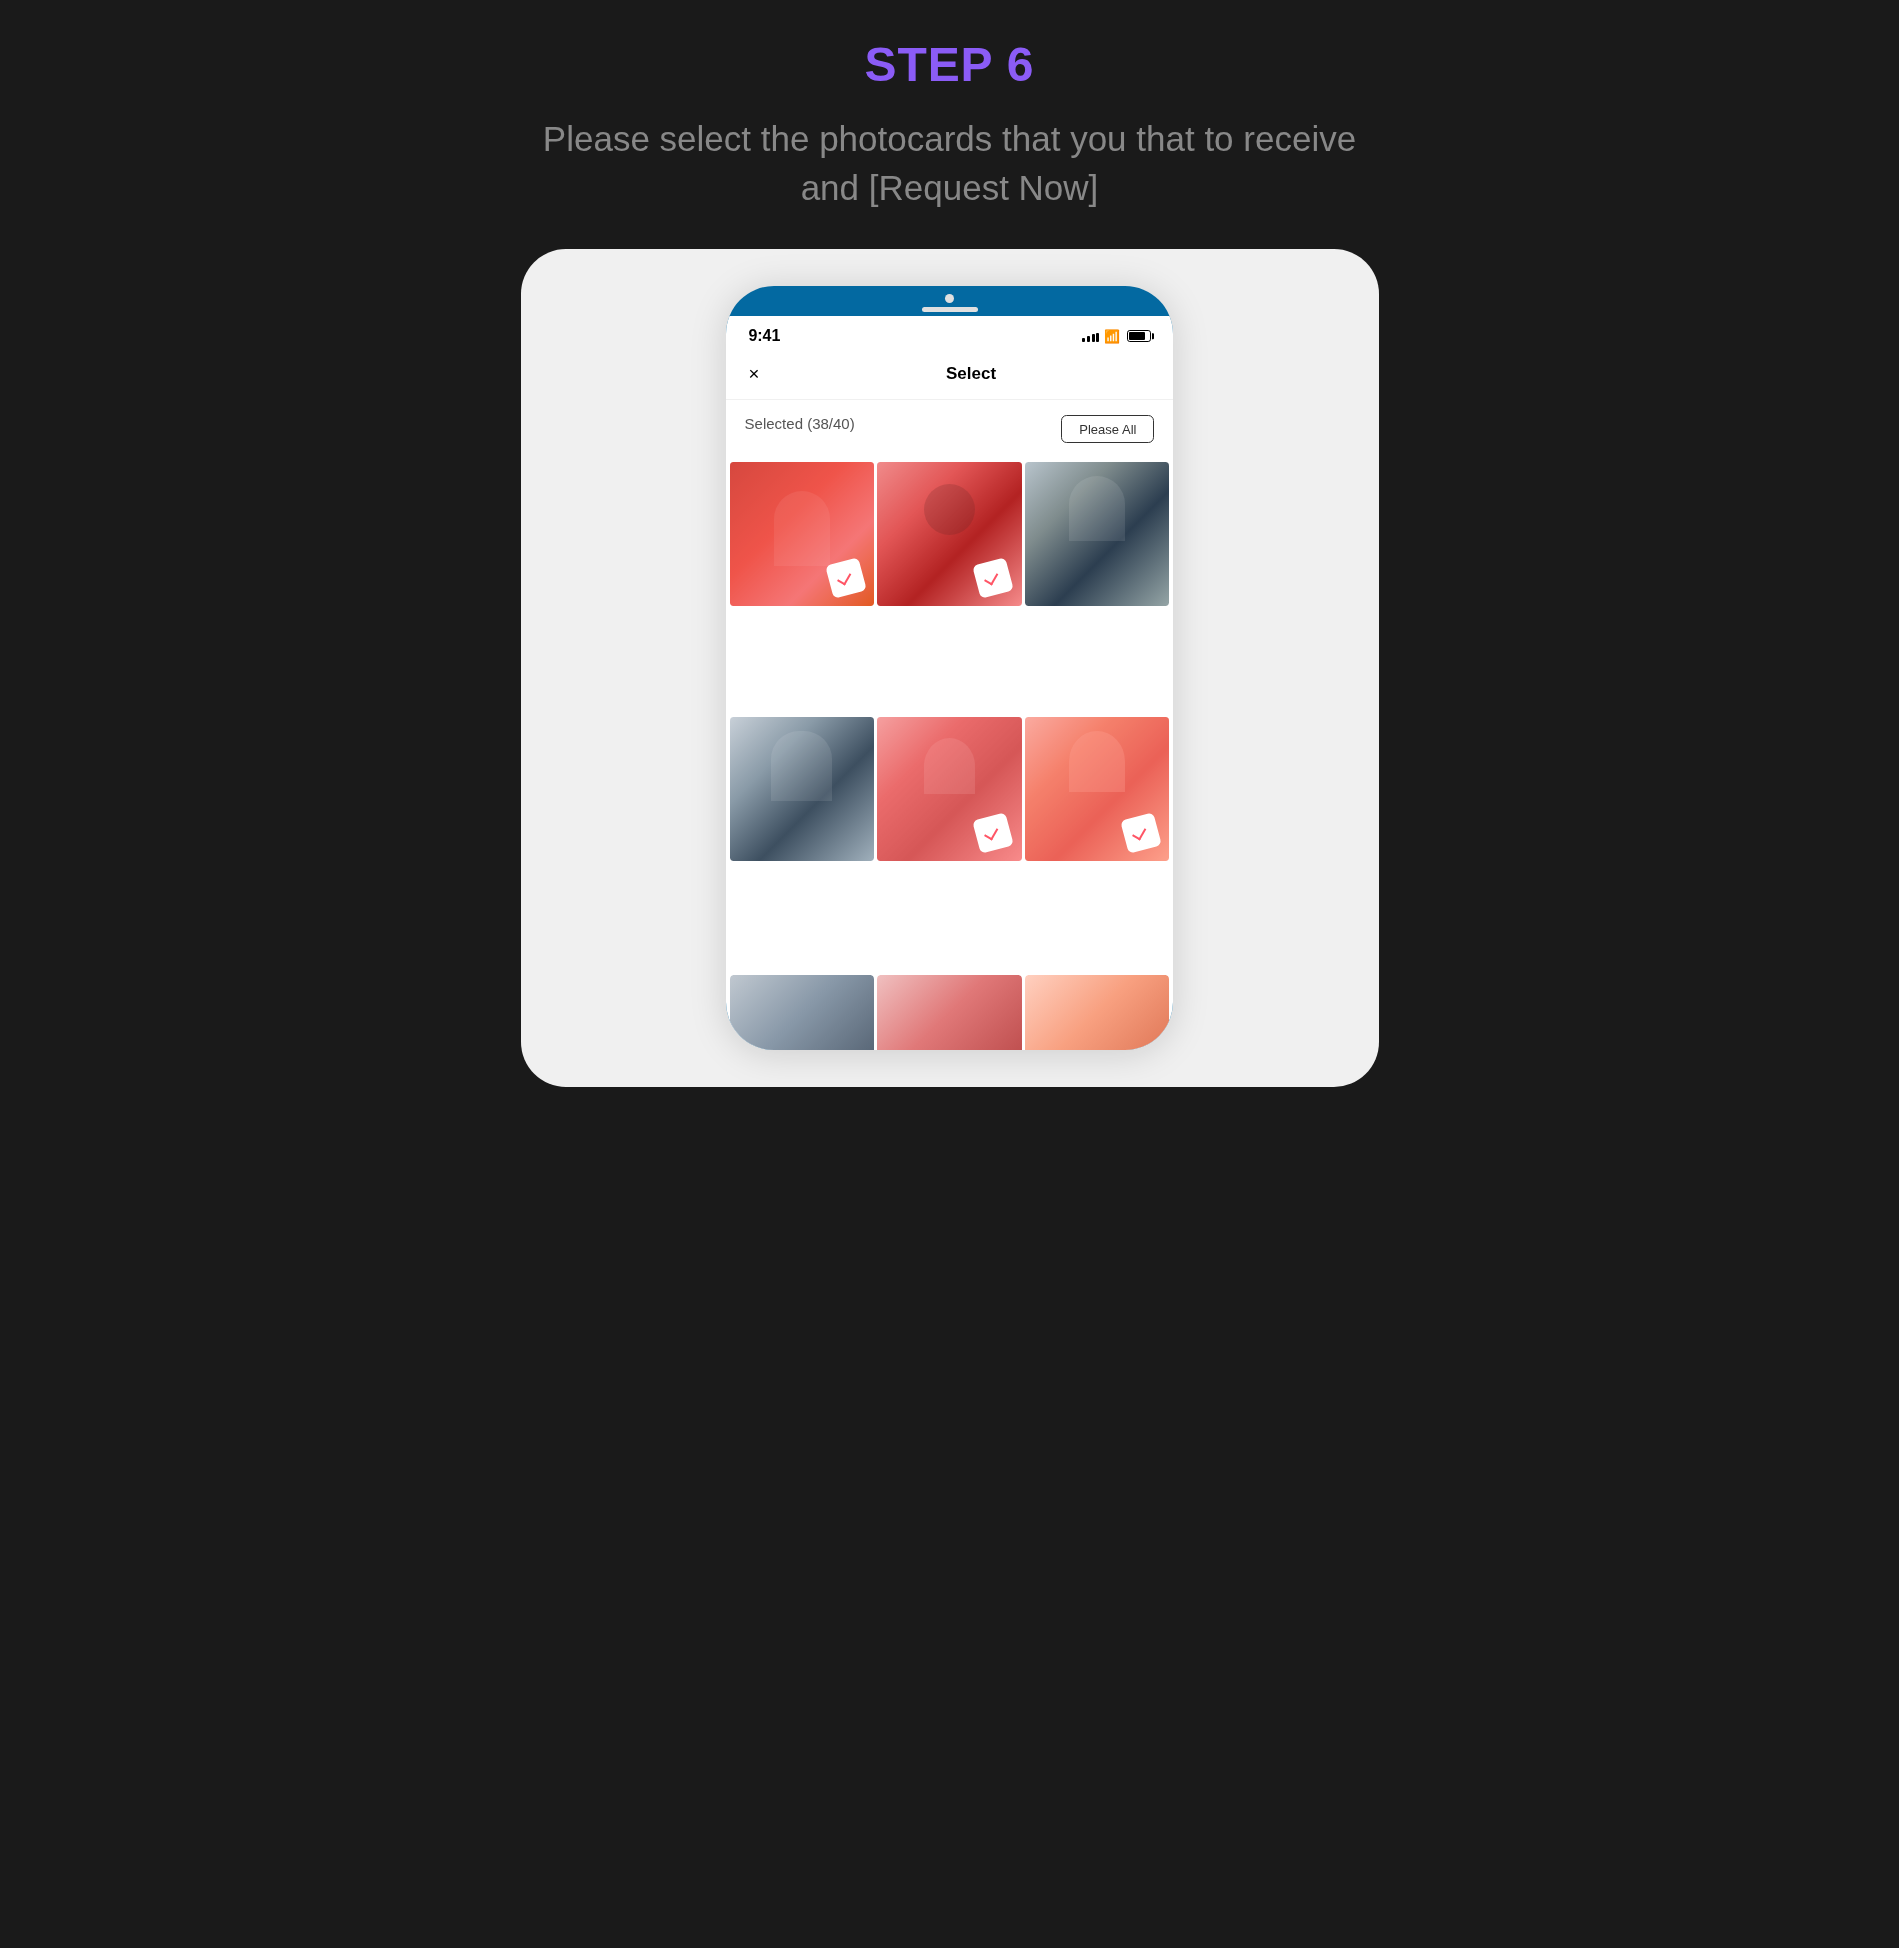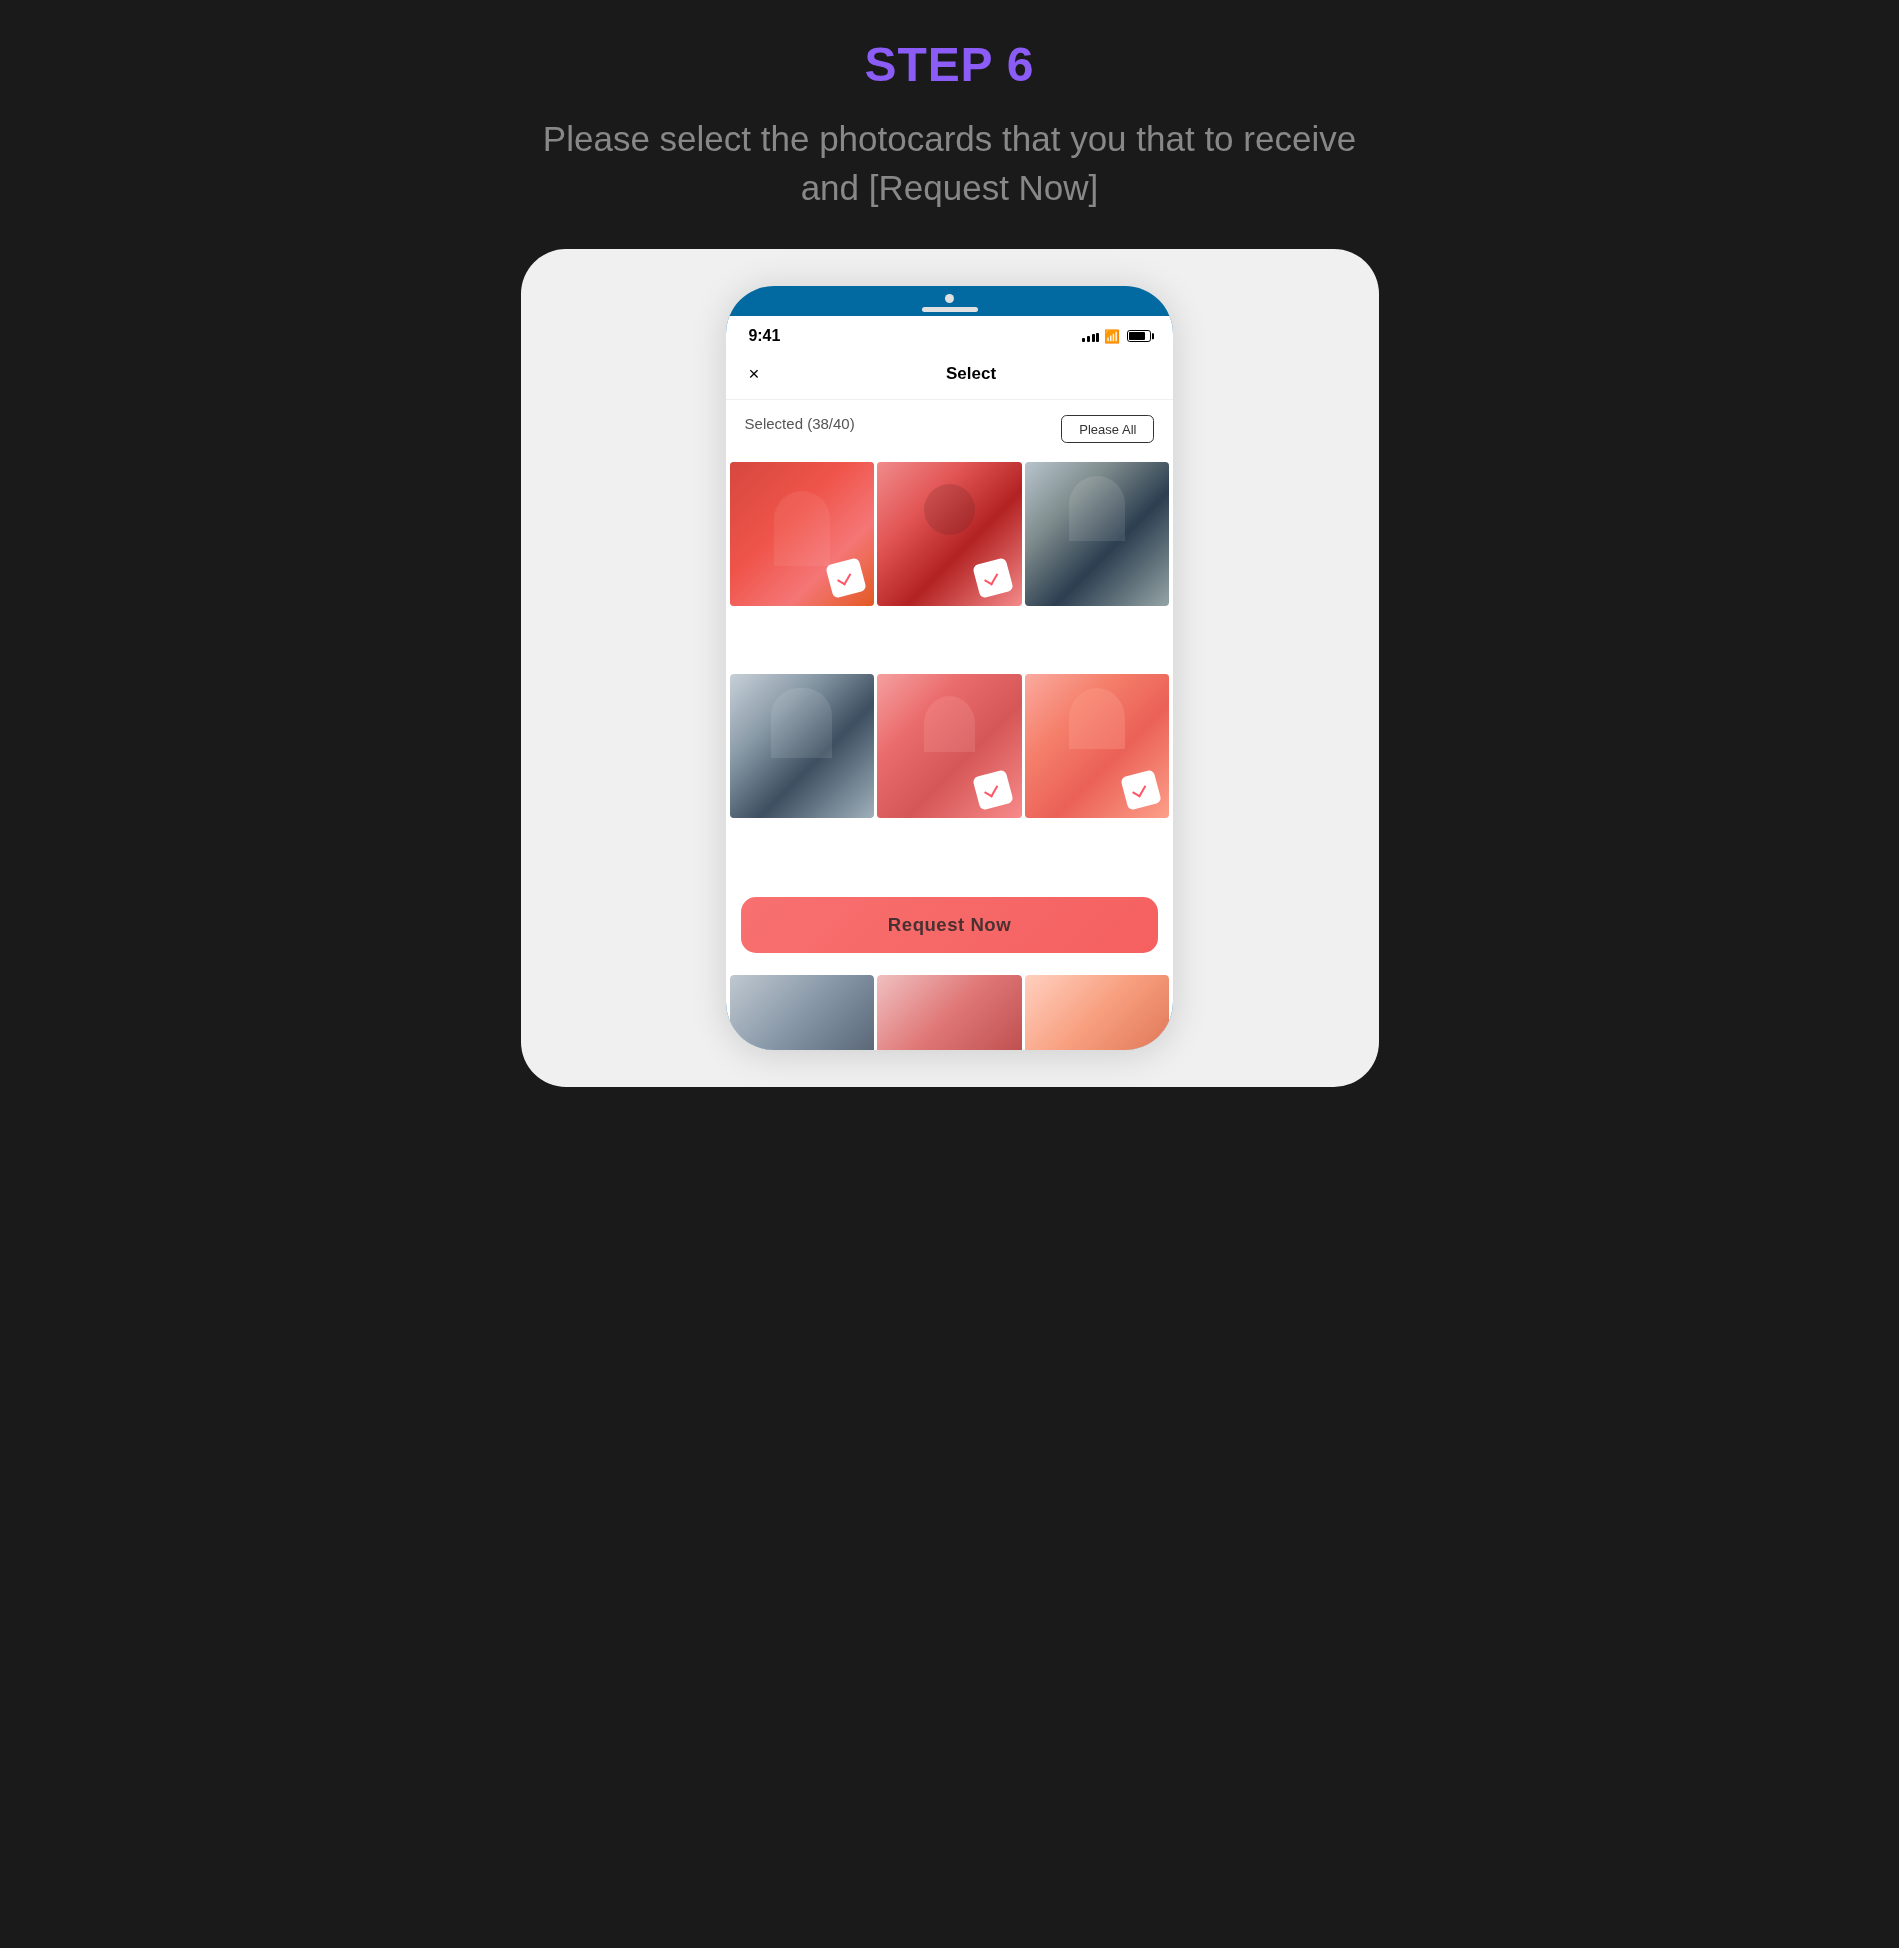--- a/index.html
+++ b/index.html
@@ -405,23 +405,20 @@
         <div class="photo-cell">
           <div class="photo-bg person-6">
             <div style="width:56px;height:61px;background:rgba(255,200,180,0.3);border-radius:50% 50% 0 0;position:absolute;top:10%"></div>
           </div>
           <div class="selected-overlay"></div>
           <div class="check-badge"></div>
         </div>
 
       </div>
 
-      <div class="request-btn-wrapper">
-        <button class="request-btn">Request Now</button>
-      </div>
 
       <div class="photo-grid-bottom">
         <div class="photo-cell-partial">
           <div style="width:100%;height:100%;background:linear-gradient(135deg,#c0c8d0,#8898a8,#5a6878);border-radius:3.7px 3.7px 0 0;"></div>
         </div>
         <div class="photo-cell-partial">
           <div style="width:100%;height:100%;background:linear-gradient(135deg,#f0c0c0,#e07878,#c05050);border-radius:3.7px 3.7px 0 0;"></div>
         </div>
         <div class="photo-cell-partial">
           <div style="width:100%;height:100%;background:linear-gradient(135deg,#ffd0c0,#f8a080,#e07858);border-radius:3.7px 3.7px 0 0;"></div>

